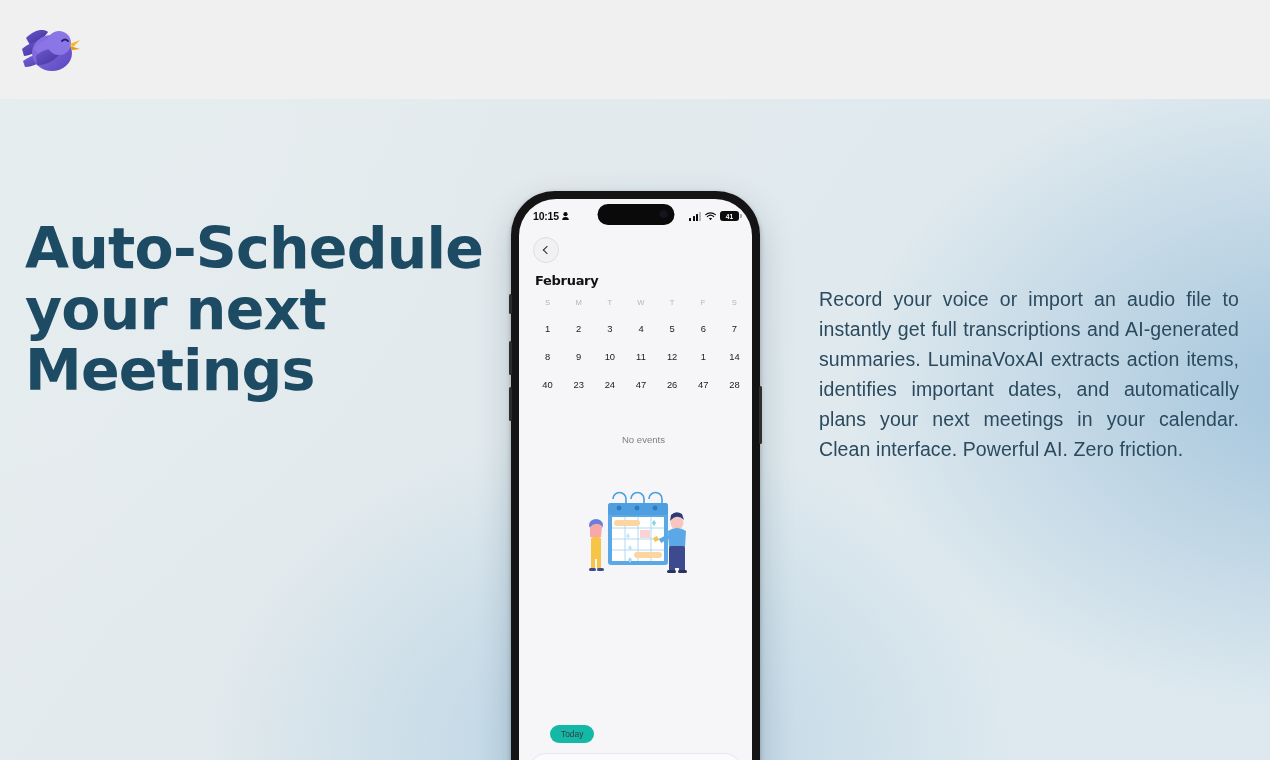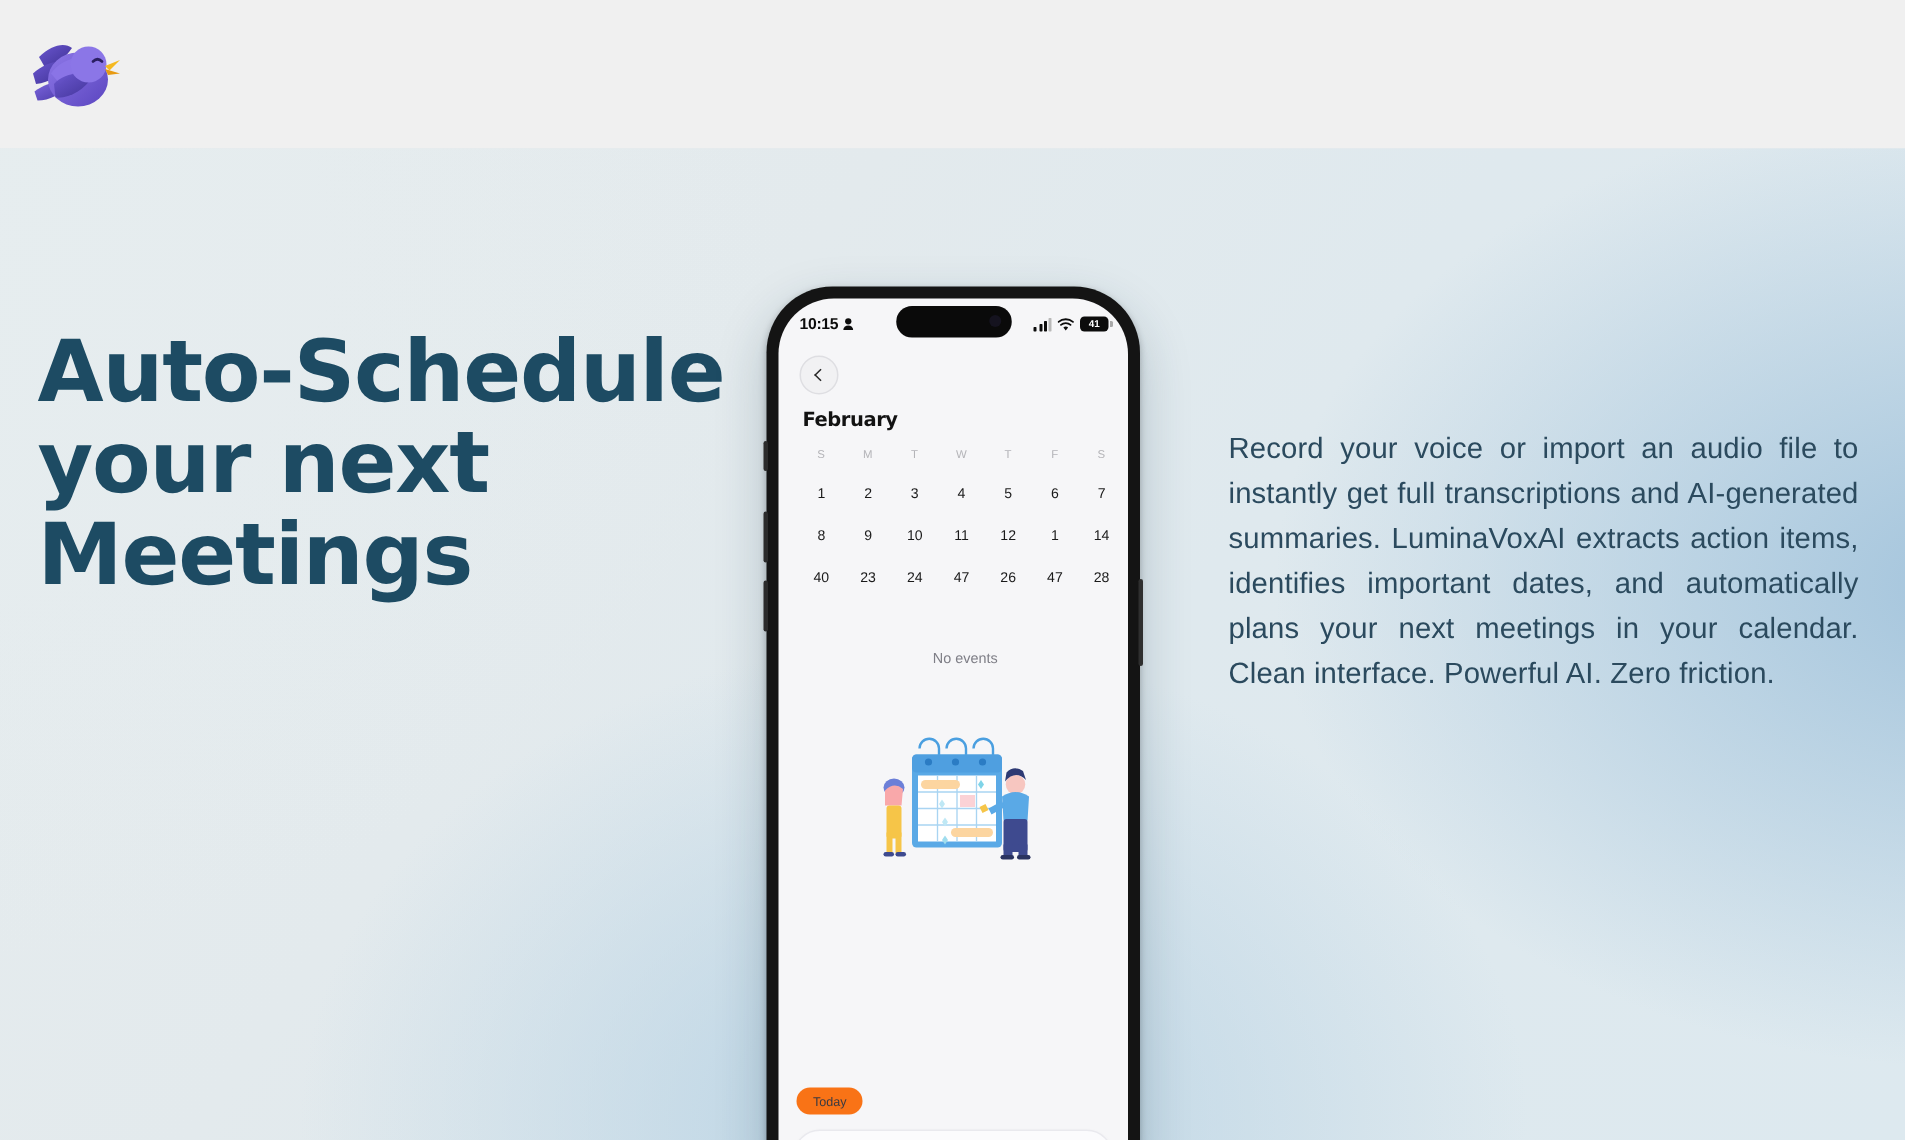--- a/index.html
+++ b/index.html
@@ -144,22 +144,22 @@
   .day.sel span{ background:#0d0d0d; color:#fff; font-weight:700; }
 
   .no-events{
     position:absolute; left:0; right:0; top:235px; text-align:center;
     font-size:9.6px; color:#7e7e86;margin-left:16px;
   }
 
   .illus{ position:absolute; left:50%; transform:translateX(-50%); top:282px; }
 
   .today-btn{
-    position:absolute; left:12px; bottom:57px;
-    padding:4px 11px; background:#f97316; border-radius:11px;
+    position:absolute; left:31px; bottom:57px;
+    padding:4px 11px; background:#14b8a6; border-radius:11px;
     font-size:8.4px; color:#3a3a42;
   }
 
   
   .tabbar{
     position:absolute; left:10px; right:10px; bottom:12px; height:35px;
     background:#fbfbfd; border:1px solid #e9e9ee; border-radius:18px;
     display:flex; align-items:center; justify-content:space-around;
     box-shadow:0 1px 3px rgba(0,0,0,0.04);
   }

